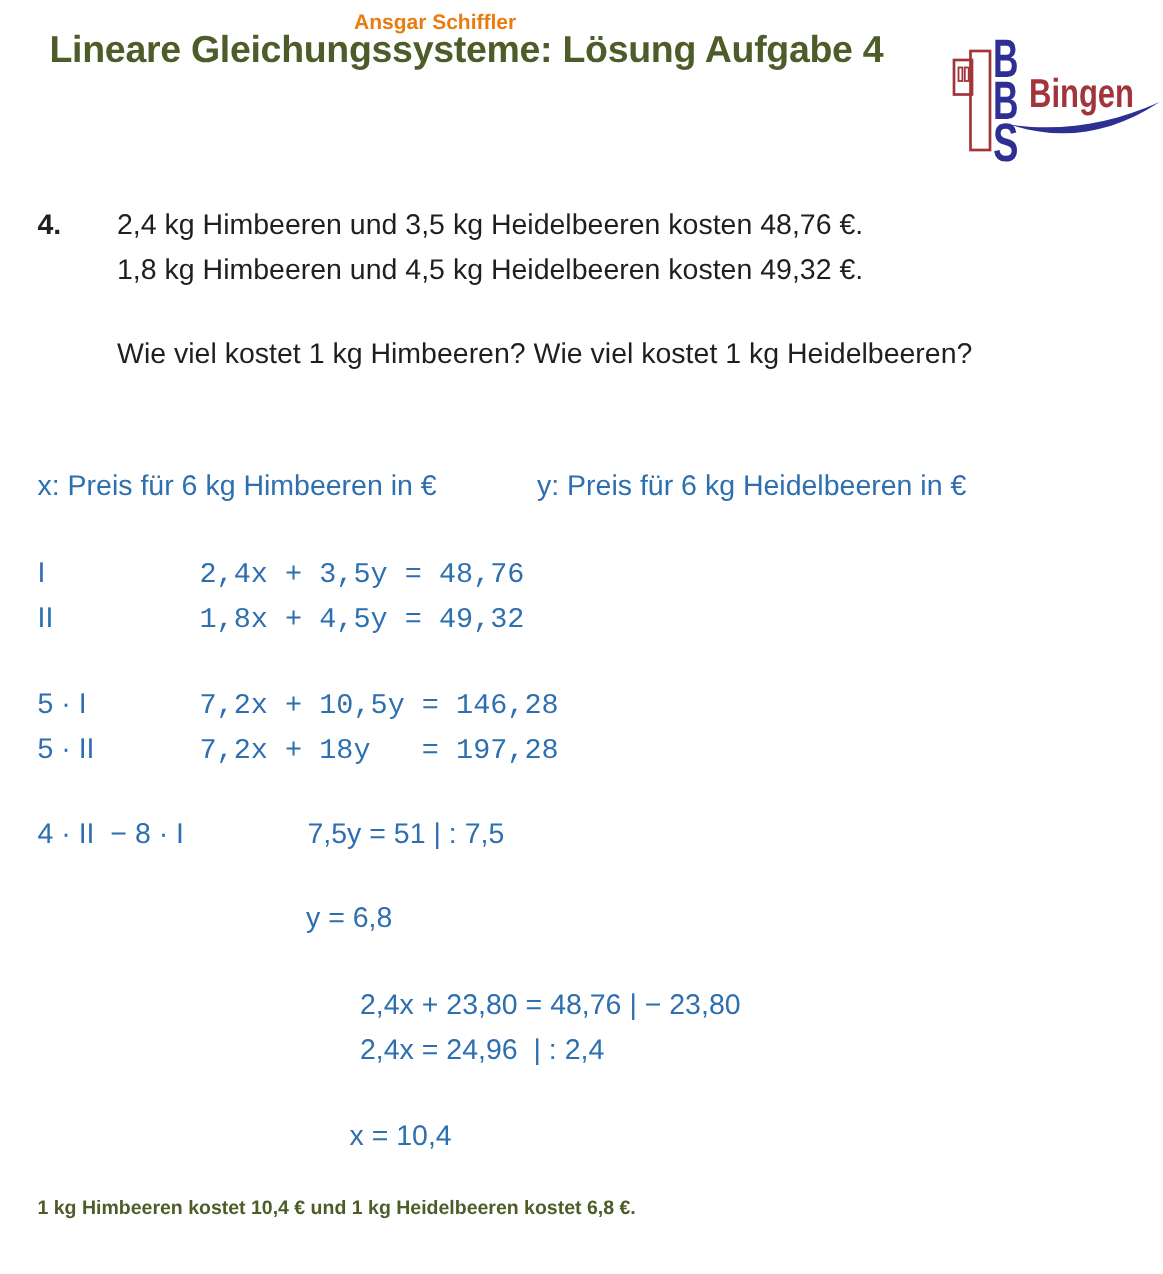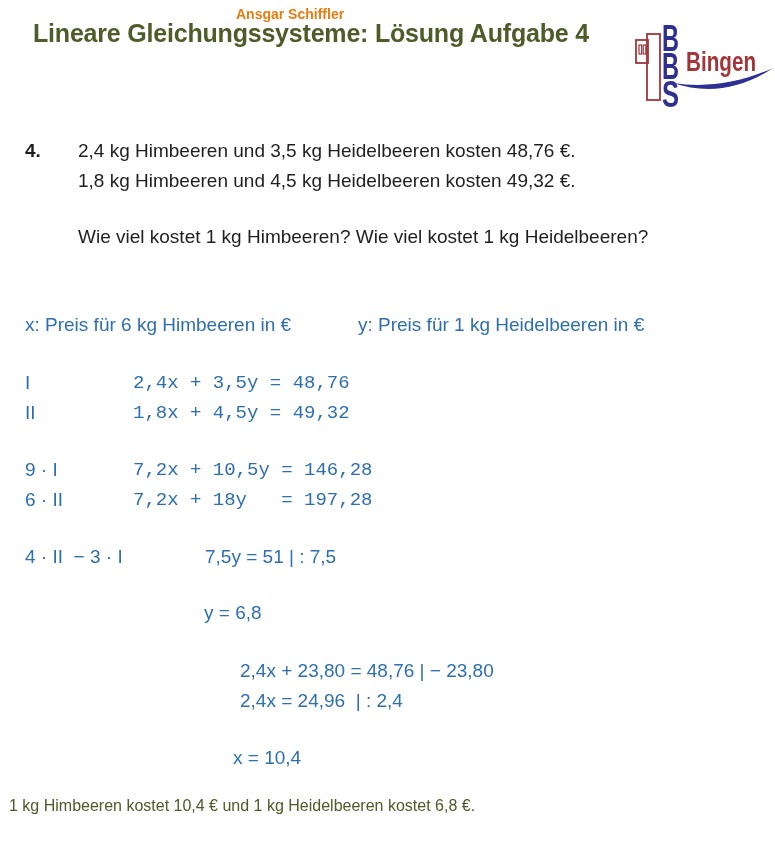--- a/index.html
+++ b/index.html
@@ -21,22 +21,22 @@
     left:33px;top:19px;
     font-size:25px;font-weight:700;
     letter-spacing:-0.2px;
     color:var(--title-green,#4d5c28);
   }
   .logo{left:610px;top:1px;width:150px;height:92px;}
   .body-text{font-size:19px;color:#1f1f1f;}
   .bold{font-weight:700;}
   .blue{color:var(--body-blue,#2e6fb0);}
   .answer{
-    left:9px;top:797px;
-    font-size:16px;font-weight:400;
+    left:25px;top:797px;
+    font-size:13px;font-weight:700;
     color:var(--title-green,#4d5c28);
   }
   
   .col-label{left:25px;}
   .col-eq{left:133px;font-family:Liberation Mono, monospace;}
 </style>
 </head>
 <body>
 
 <div class="page">
@@ -63,35 +63,35 @@
       <path d="M45 64 C 78 75, 112 71, 145 49 C 112 64, 78 69, 45 64 Z" fill="#2d3092"></path>
     </svg>
   </div>
 
   <div class="abs body-text bold" style="left:25px;top:140px">4.</div>
   <div class="abs body-text" style="left:78px;top:140px">2,4 kg Himbeeren und 3,5 kg Heidelbeeren kosten 48,76 €.</div>
   <div class="abs body-text" style="left:78px;top:170px">1,8 kg Himbeeren und 4,5 kg Heidelbeeren kosten 49,32 €.</div>
   <div class="abs body-text" style="left:78px;top:226px">Wie viel kostet 1 kg Himbeeren? Wie viel kostet 1 kg Heidelbeeren?</div>
 
   <div class="abs body-text blue" style="left:25px;top:314px">x: Preis für 6 kg Himbeeren in €</div>
-  <div class="abs body-text blue" style="left:358px;top:314px">y: Preis für 1 kg Heidelbeeren in €</div>
+  <div class="abs body-text blue" style="left:358px;top:314px">y: Preis für 6 kg Heidelbeeren in €</div>
 
   <div class="abs body-text blue col-label" style="top:372px">I</div>
   <div class="abs body-text blue col-eq" style="top:372px">2,4x + 3,5y = 48,76</div>
 
   <div class="abs body-text blue col-label" style="top:402px">II</div>
   <div class="abs body-text blue col-eq" style="top:402px">1,8x + 4,5y = 49,32</div>
 
-  <div class="abs body-text blue col-label" style="top:459px">9 · I</div>
+  <div class="abs body-text blue col-label" style="top:459px">5 · I</div>
   <div class="abs body-text blue col-eq" style="top:459px">7,2x + 10,5y = 146,28</div>
 
-  <div class="abs body-text blue col-label" style="top:489px">6 · II</div>
+  <div class="abs body-text blue col-label" style="top:489px">5 · II</div>
   <div class="abs body-text blue col-eq" style="top:489px">7,2x + 18y   = 197,28</div>
 
-  <div class="abs body-text blue col-label" style="top:546px">4 · II  − 3 · I</div>
+  <div class="abs body-text blue col-label" style="top:546px">4 · II  − 8 · I</div>
   <div class="abs body-text blue" style="left:205px;top:546px">7,5y = 51 | : 7,5</div>
 
   <div class="abs body-text blue" style="left:204px;top:602px">y = 6,8</div>
 
   <div class="abs body-text blue" style="left:240px;top:660px">2,4x + 23,80 = 48,76 | − 23,80</div>
   <div class="abs body-text blue" style="left:240px;top:690px">2,4x = 24,96  | : 2,4</div>
 
   <div class="abs body-text blue" style="left:233px;top:747px">x = 10,4</div>
 
   <div class="abs answer">1 kg Himbeeren kostet 10,4 € und 1 kg Heidelbeeren kostet 6,8 €.</div>

